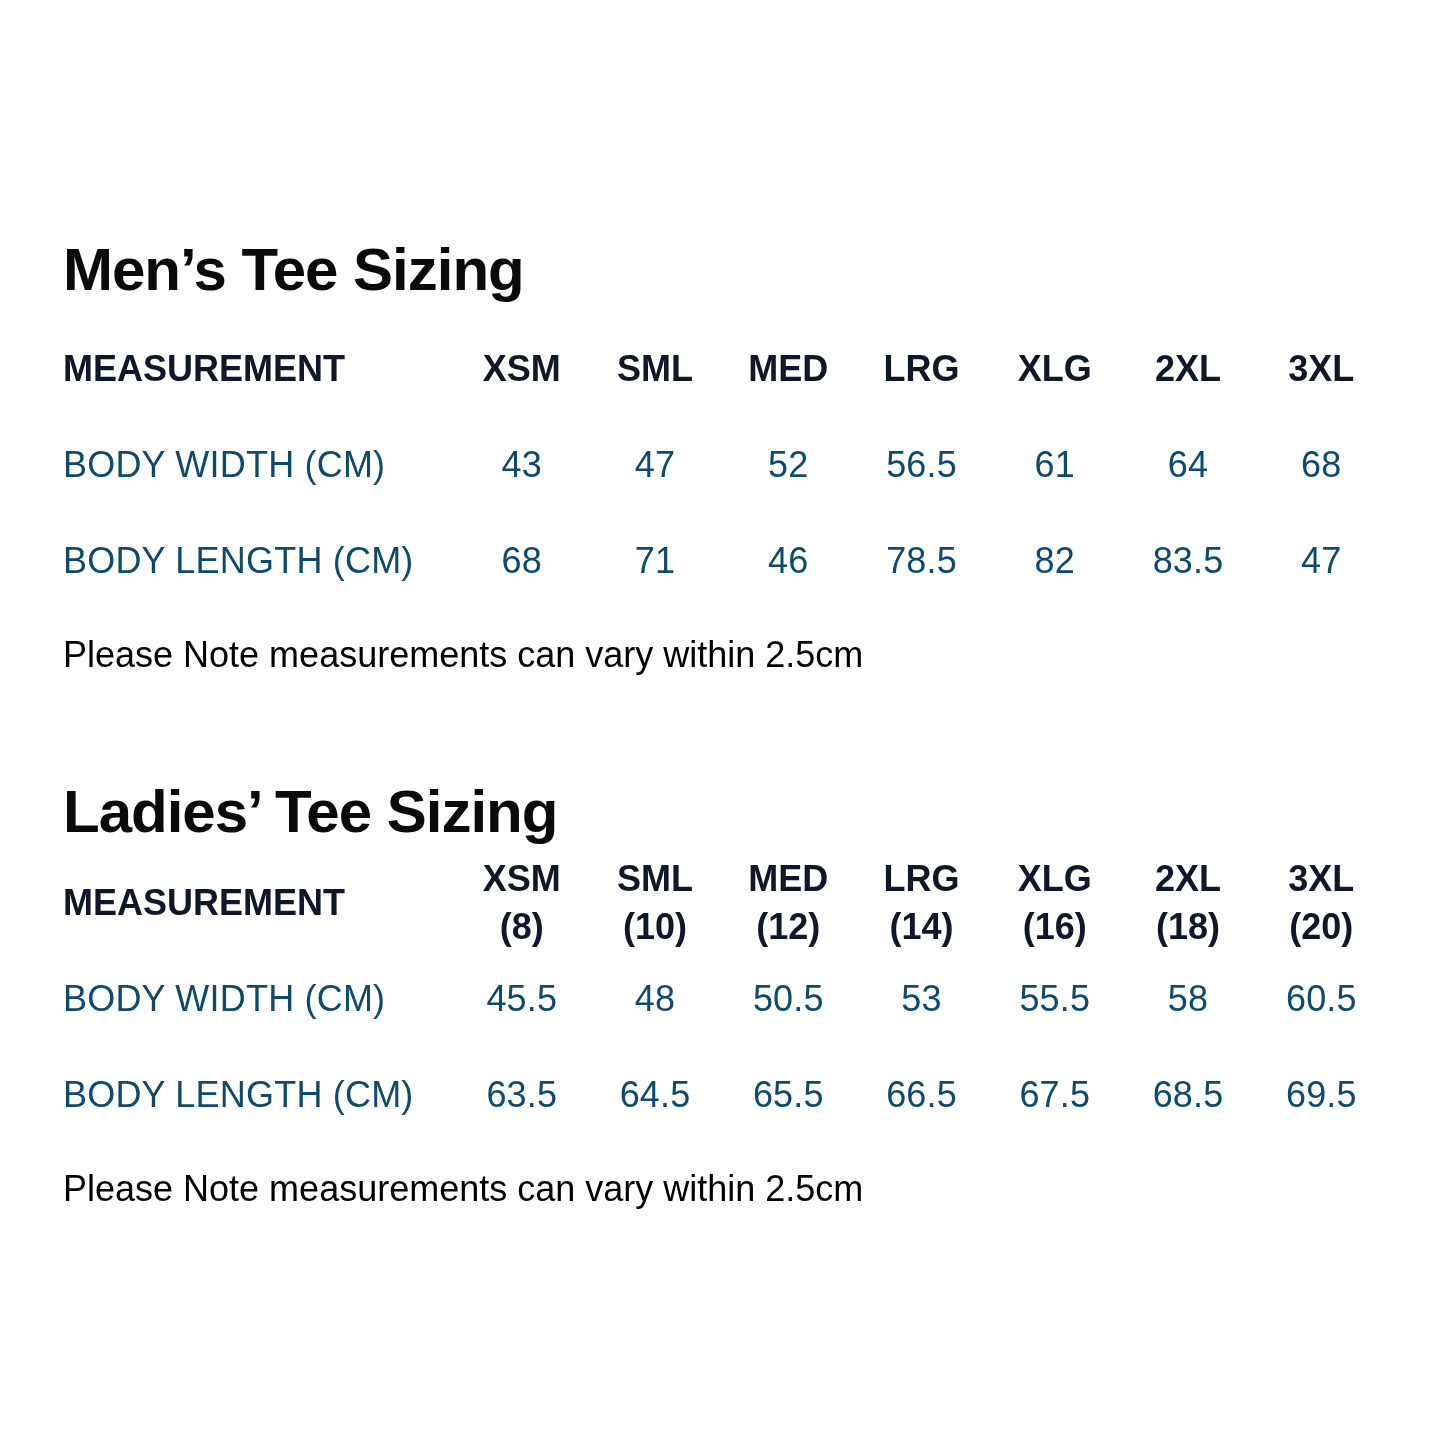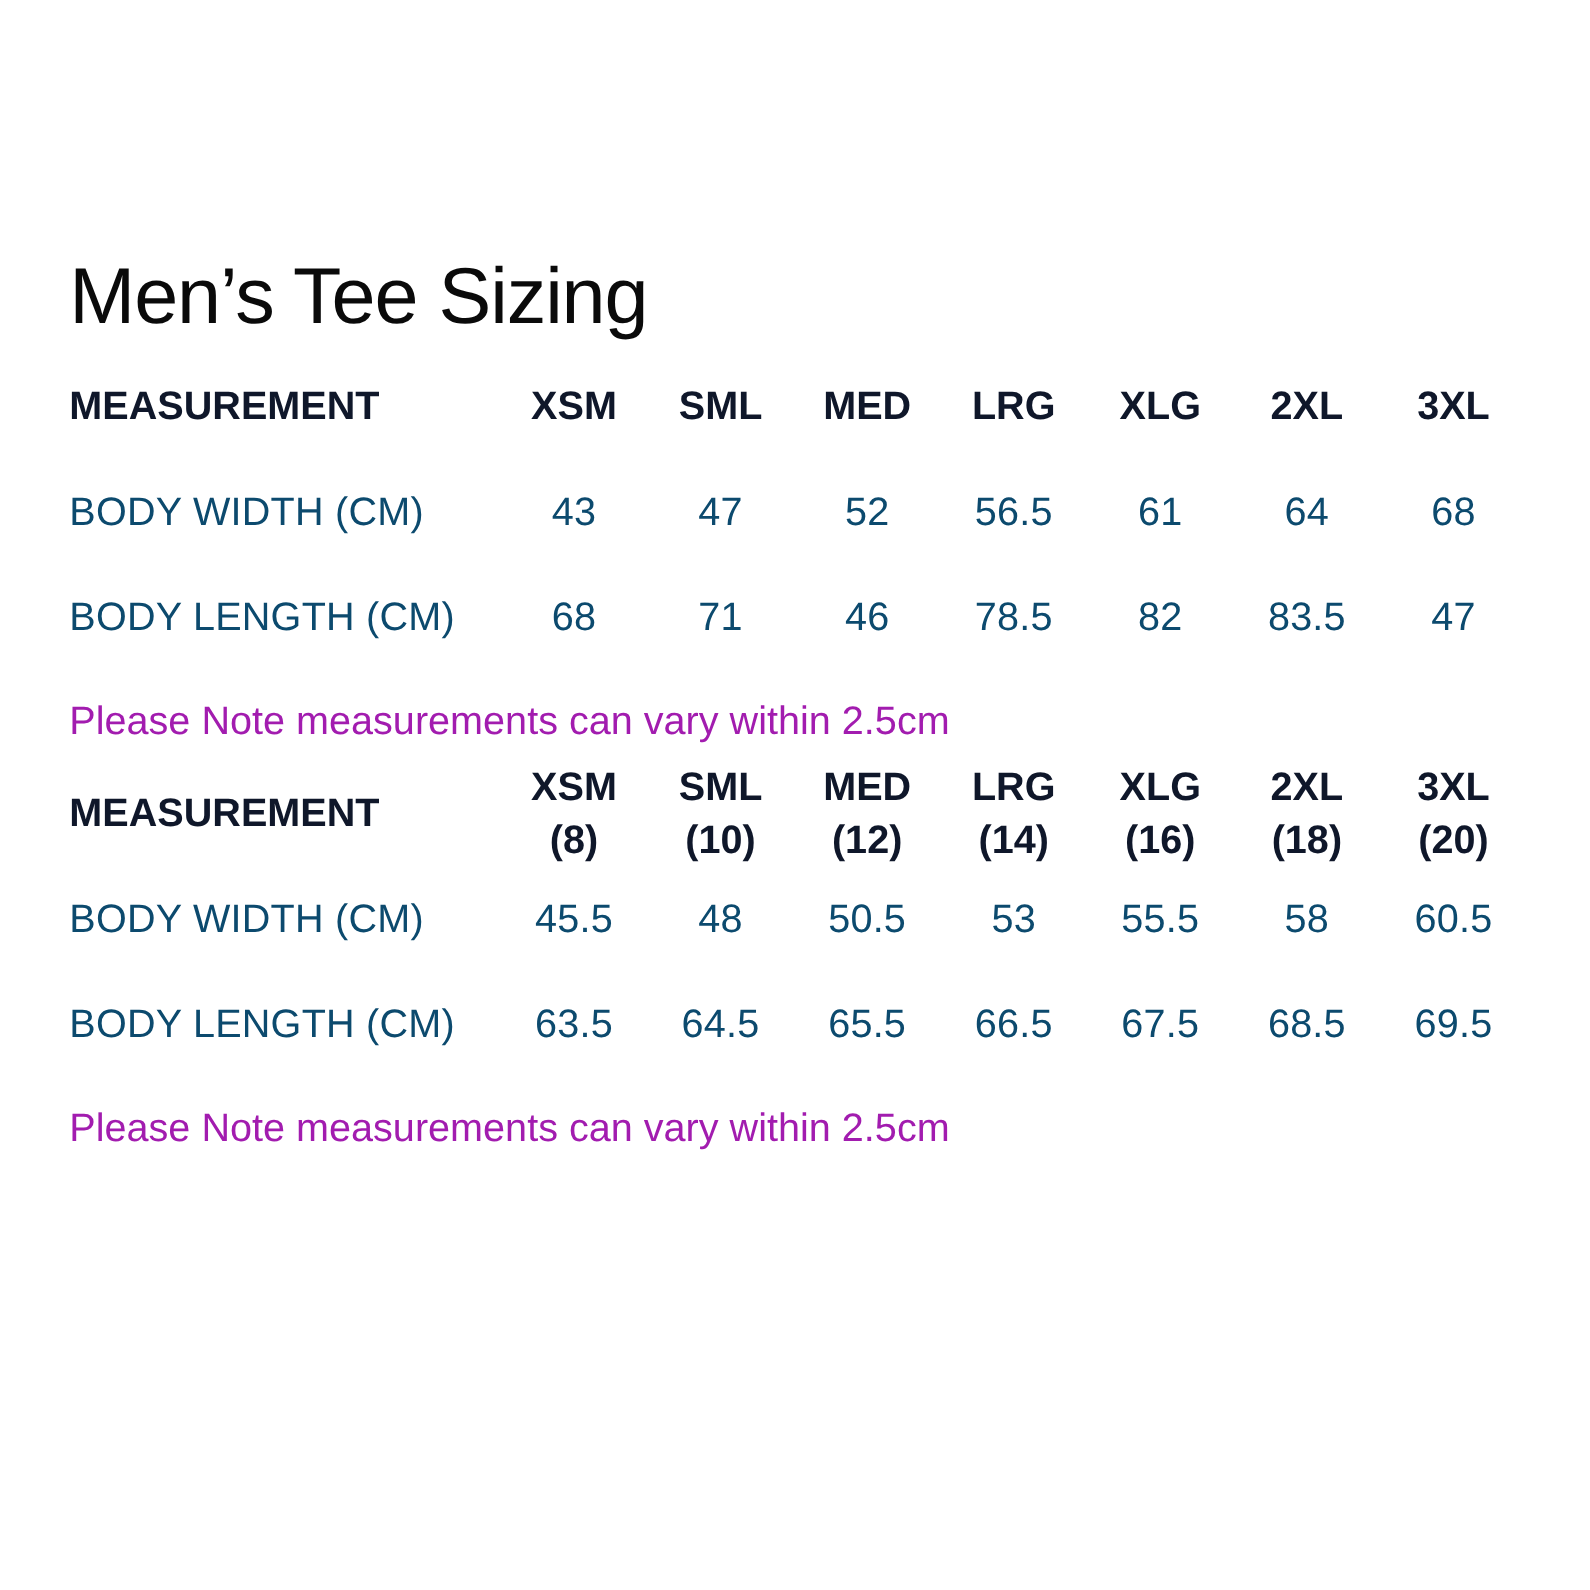--- a/index.html
+++ b/index.html
@@ -10,23 +10,23 @@
     font-family:"Liberation Sans", sans-serif;
     overflow:hidden;
   }
   .page{
     box-sizing:border-box;
     width:1445px;height:1445px;
     padding:243px 57px 0 63px;
   }
   .section-title{
     margin:0;
-    font-size:72px;
+    font-size:60px;
     line-height:54px;
-    font-weight:400;
+    font-weight:700;
     letter-spacing:-1px;
     color:#0a0a0a;
   }
   table{
     width:100%;
     border-collapse:collapse;
     table-layout:fixed;
   }
   .sizing-table{margin-top:24px;}
   .sizing-table.ladies-table{margin-top:16px;}
@@ -47,21 +47,21 @@
     letter-spacing:0;
   }
   .lbl{text-align:left;}
   .ladies-table thead th{line-height:48px;}
   .hs,.hd{display:block;line-height:48px;}
   .note{
     margin:26px 0 0 0;
     font-size:36px;
     line-height:40px;
     font-weight:400;
-    color:#a21caf;
+    color:#000000;
   }
   .ladies-section .section-title{margin-top:110px;}
 </style>
 </head>
 <body>
 
 <div class="page">
 
   <section class="mens-section">
     <h2 class="section-title">Men’s Tee Sizing</h2>
@@ -110,20 +110,21 @@
           <td>83.5</td>
           <td>47</td>
         </tr>
       </tbody>
     </table>
 
     <p class="note">Please Note measurements can vary within 2.5cm</p>
   </section>
 
   <section class="ladies-section">
+    <h2 class="section-title">Ladies’ Tee Sizing</h2>
 
     <table class="sizing-table ladies-table">
       <colgroup>
         <col class="c-label">
           <col>
           <col>
           <col>
           <col>
           <col>
           <col>

